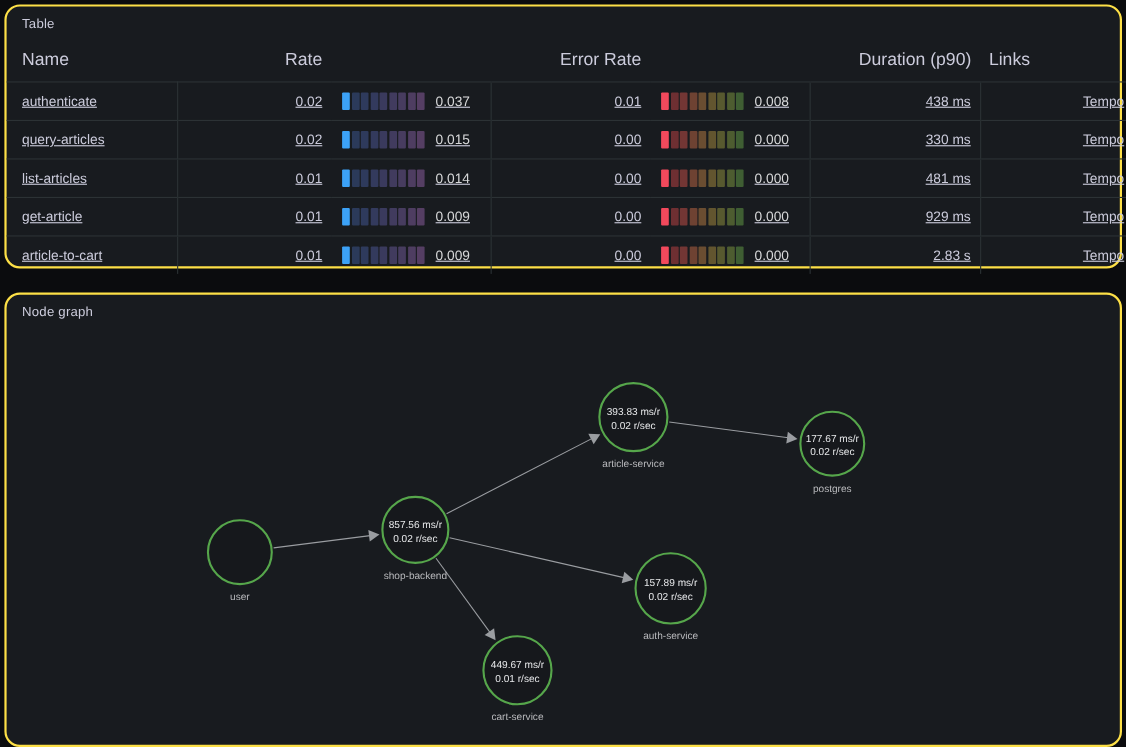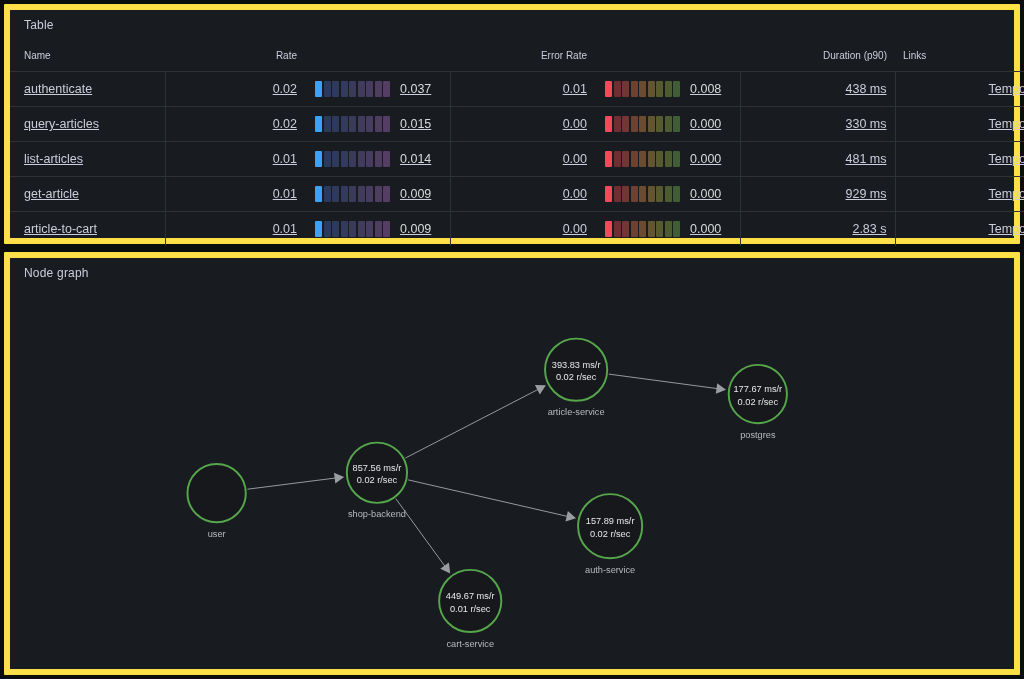--- a/index.html
+++ b/index.html
@@ -18,44 +18,44 @@
     background: #0b0c0e;
     padding: 4px 4px 0 4px;
     display: flex;
     flex-direction: column;
     gap: 8px;
   }
 
   
   .panel {
     background: #181b1f;
-    border: 6px solid #fde047;
-    border-radius: 1px;
+    border: 2px solid #fde047;
+    border-radius: 14px;
     position: relative;
   }
   .panel-title {
     font-size: 12px;
     color: #ccccdc;
     font-weight: 500;
     padding: 8px 0 0 14px;
     letter-spacing: .2px;
   }
 
   .panel-table { height: 240px; }
-  .panel-nodegraph { height: 423px; overflow: hidden; }
+  .panel-nodegraph { height: 423px; overflow: hidden; margin-top: 14px; }
 
   
   table.tbl {
     width: 100%;
     border-collapse: collapse;
     margin-top: 12px;
     table-layout: fixed;
   }
   table.tbl th {
-    font-size: 10px;
+    font-size: 16px;
     font-weight: 500;
     color: #ccccdc;
     padding: 6px 8px 10px 8px;
     text-align: right;
     white-space: nowrap;
   }
   table.tbl th.c-name { text-align: left; padding-left: 14px; }
   table.tbl th.c-links { text-align: left; }
   table.tbl th.c-ratebar, table.tbl th.c-errbar { }
 

